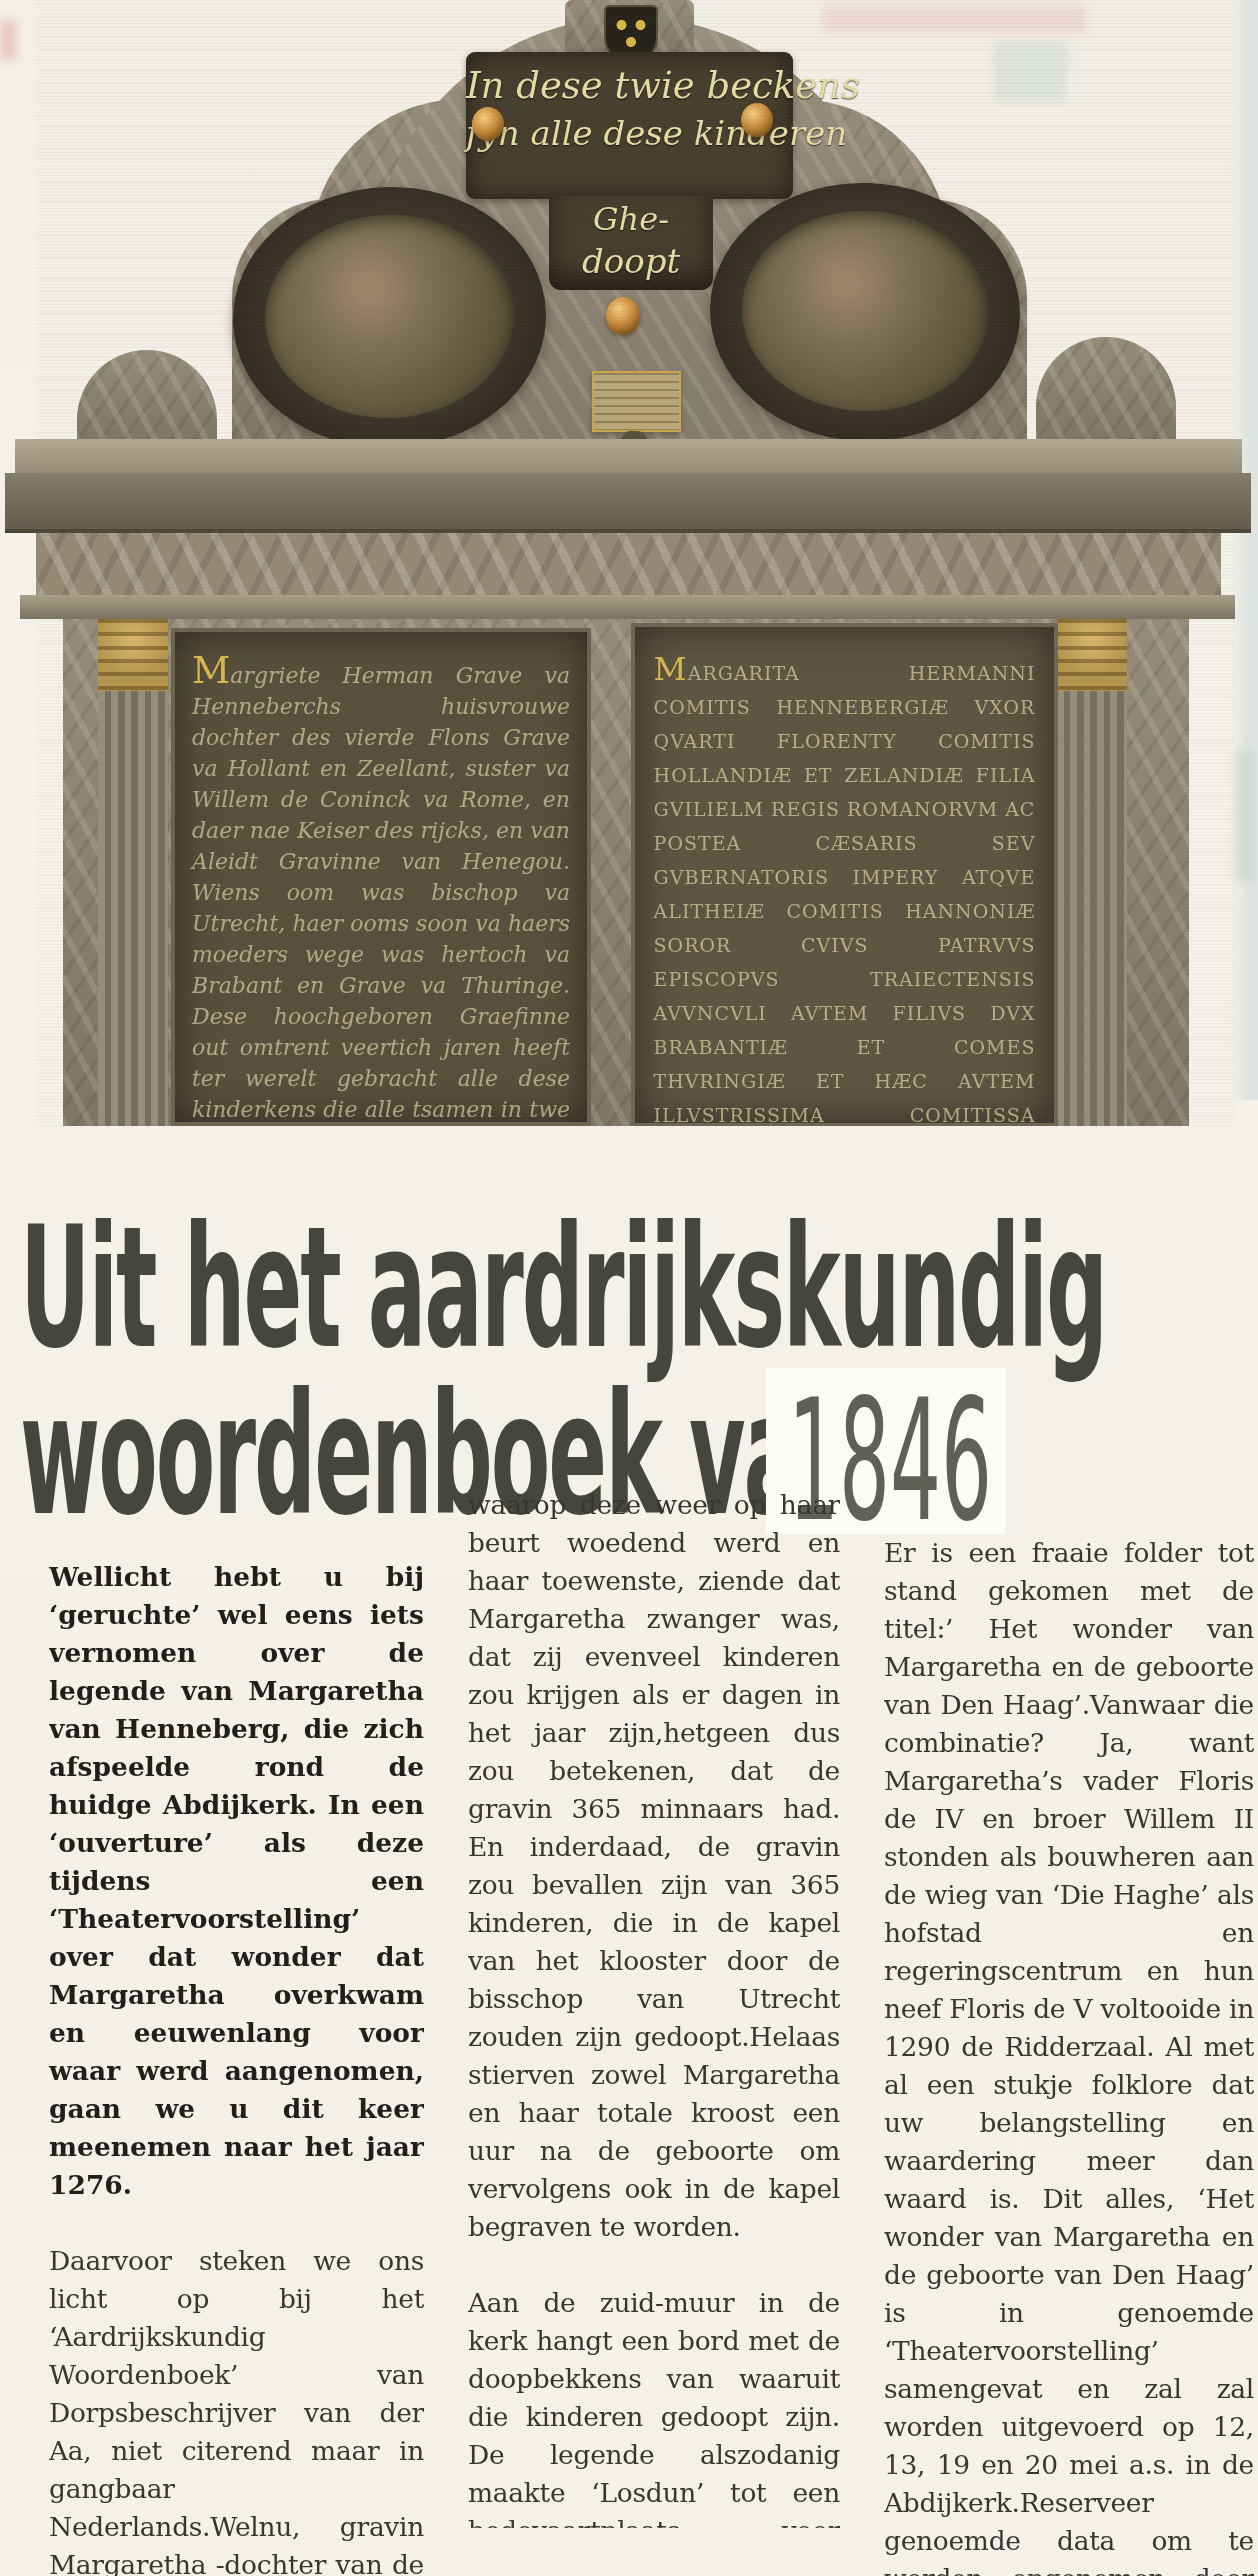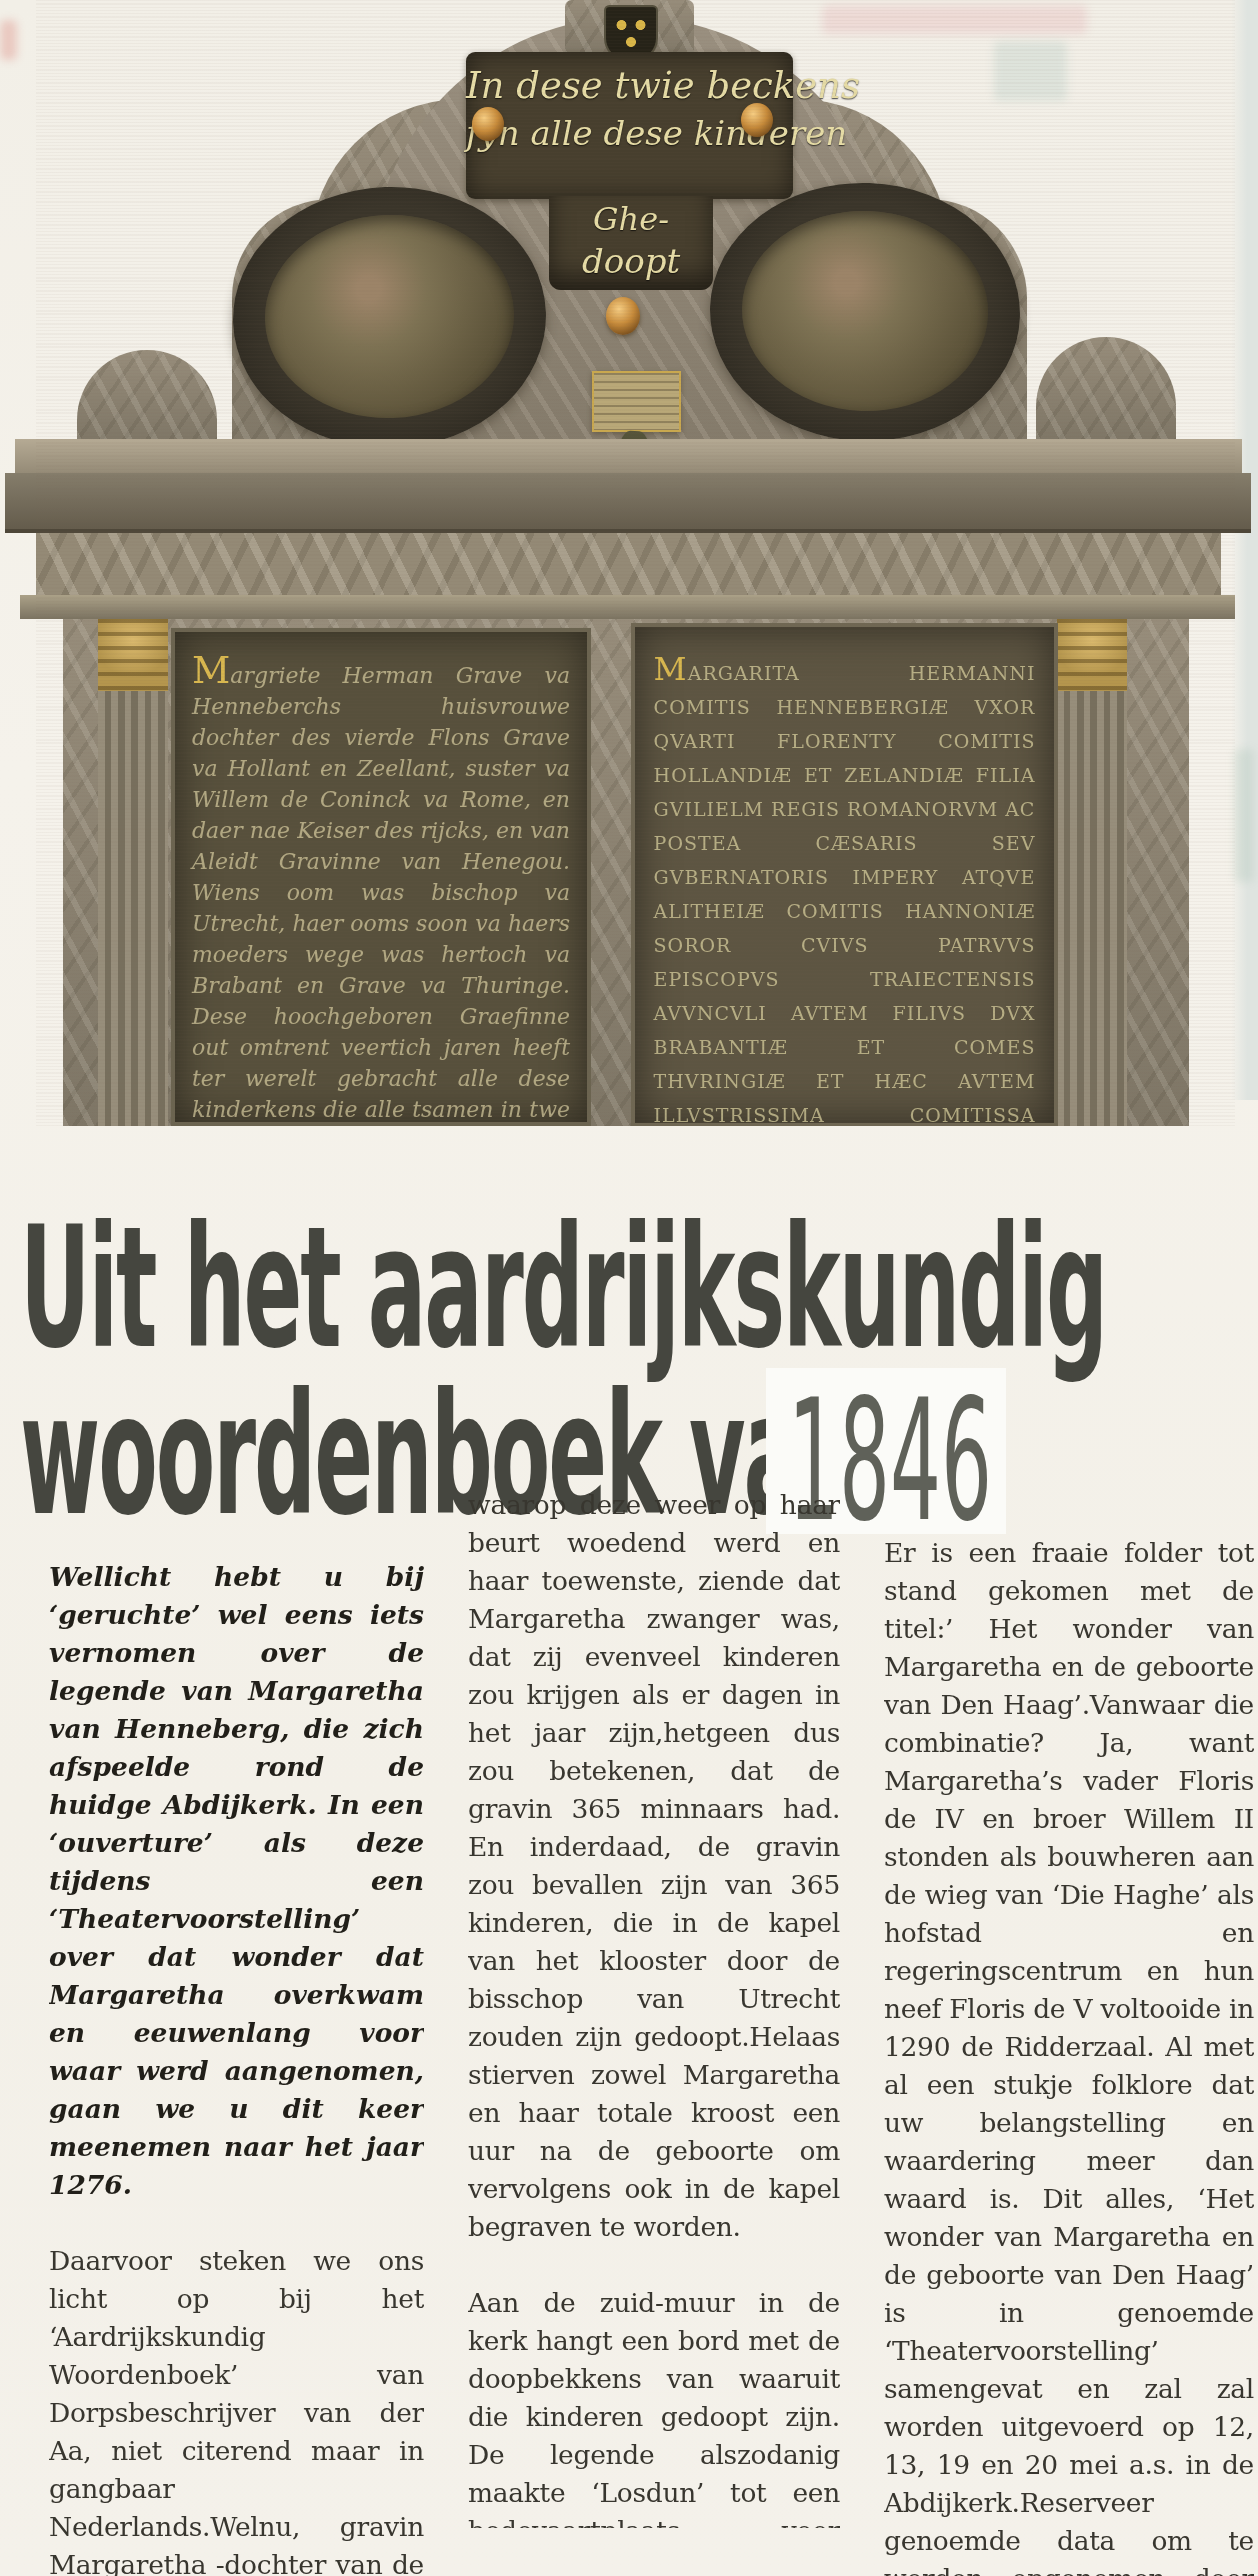--- a/index.html
+++ b/index.html
@@ -99,21 +99,21 @@
   .byline .tri{display:inline-block;width:0;height:0;border-top:12.6px solid rgba(0,0,0,0);
       border-bottom:12.6px solid rgba(0,0,0,0);border-left:21px solid #b44b7d;margin-right:25px;}
 
   
   .col{font-size:26.5px;line-height:38px;color:#38362f;text-align:justify;letter-spacing:-0.3px;
        overflow:hidden;hyphens:auto;-webkit-hyphens:auto;}
   .col p{margin:0 0 38px 0;}
   .col1{left:49px;top:1558px;width:375px;height:1018px;}
   .col2{left:468px;top:1486px;width:372px;height:1042px;}
   .col3{left:884px;top:1534px;width:370px;height:1042px;}
-  .intro{font-weight:bold;color:#211f19;letter-spacing:0;font-style:italic;}
+  .intro{font-weight:bold;color:#211f19;letter-spacing:0;}
 </style>
 </head>
 <body>
 
 <div id="page">
 
   <div class="abs page-edge-strip"></div>
   <div class="abs ghost g1"></div>
   <div class="abs ghost g2"></div>
   <div class="abs ghost g3"></div>

